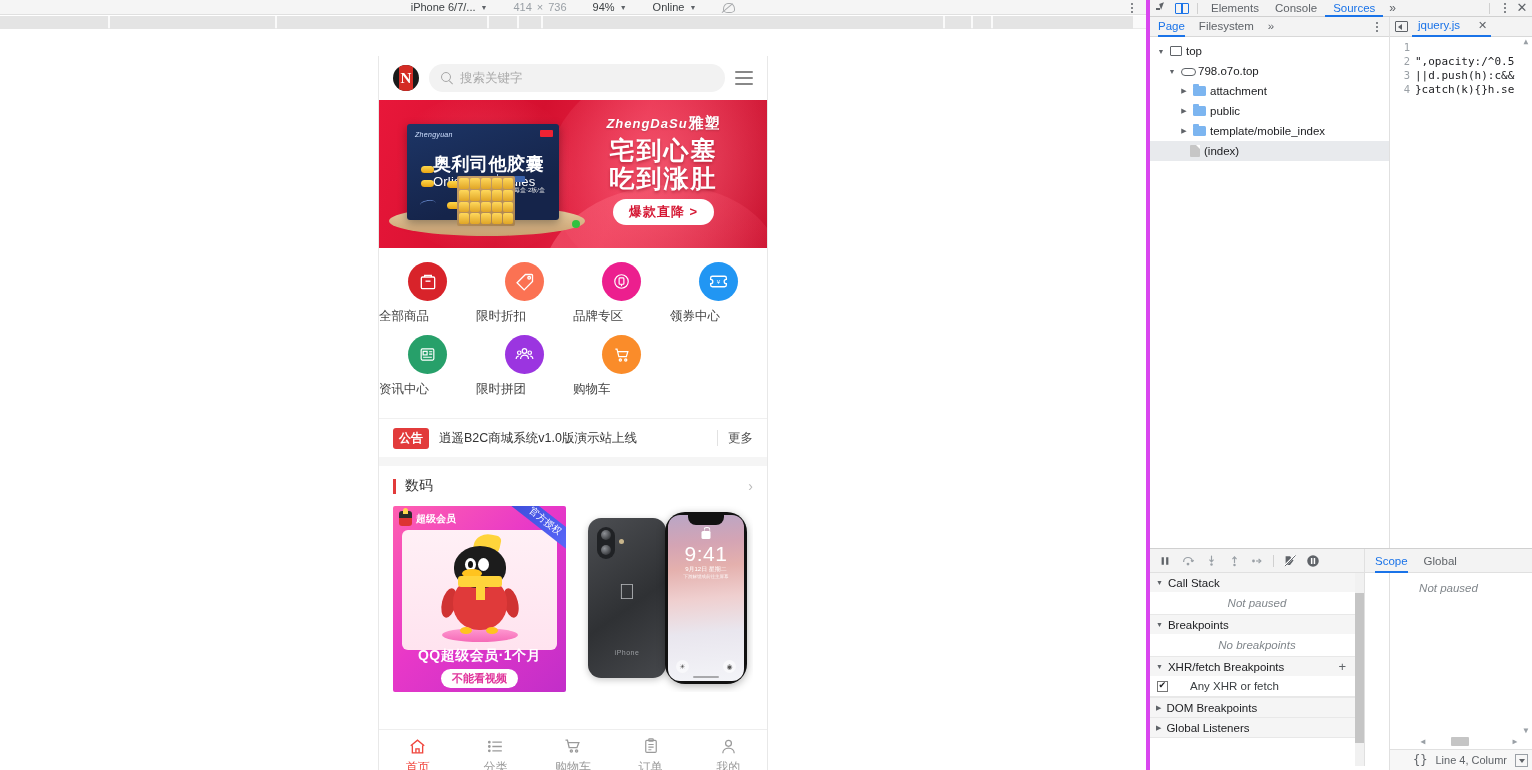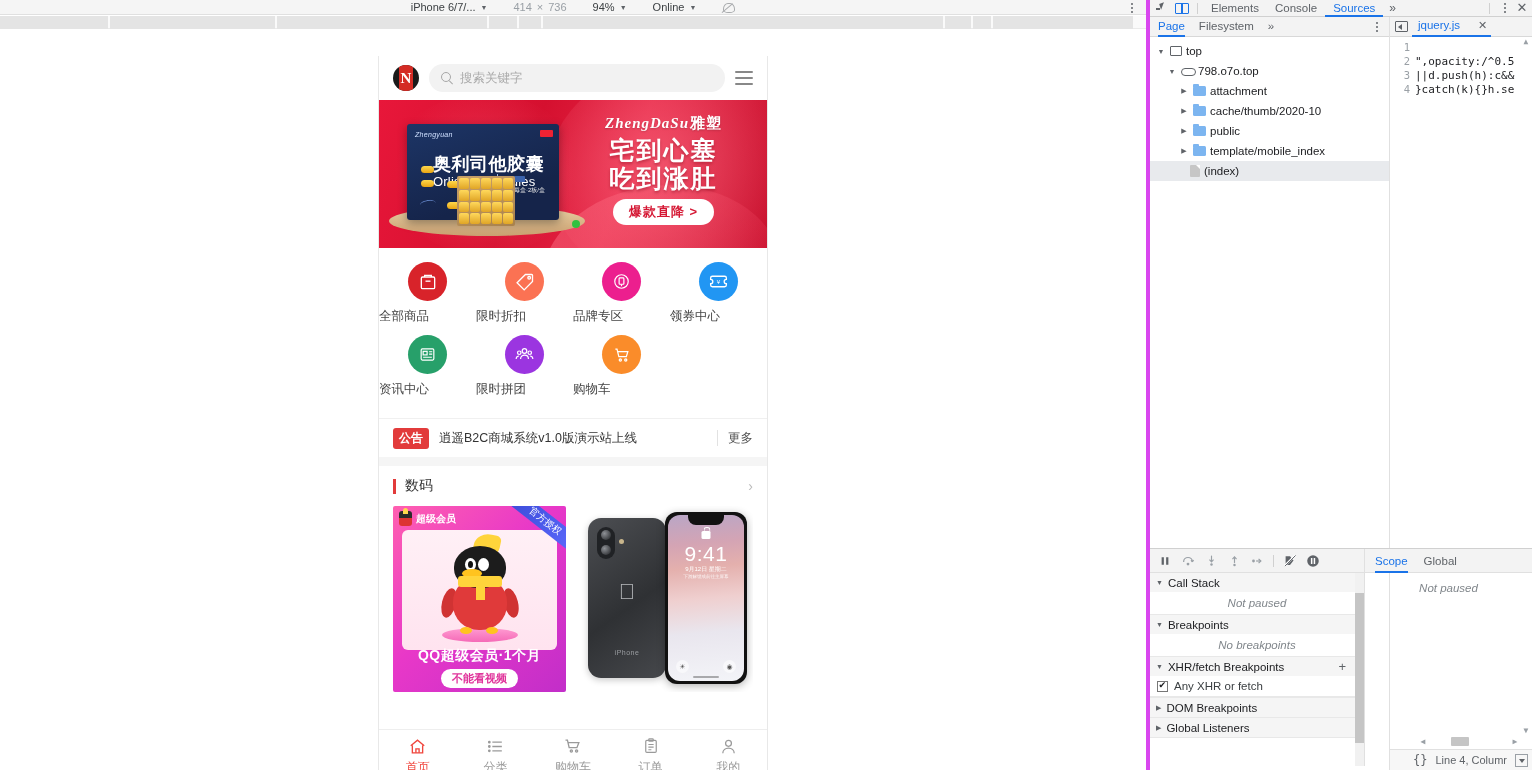--- a/index.html
+++ b/index.html
@@ -133,21 +133,21 @@
   .blister {
     position: absolute; left: 78px; top: 76px; width: 58px; height: 50px;
     background: linear-gradient(160deg,#c8a06a,#a8814c); border-radius: 2px;
     display: grid; grid-template-columns: repeat(5,1fr); grid-template-rows: repeat(4,1fr);
     gap: 1px; padding: 2px;
   }
   .blister i { background: linear-gradient(180deg,#ffd95c,#e0a526); border-radius: 2px; }
   .greendot { position: absolute; left: 193px; bottom: 20px; width: 8px; height: 8px; background: #31c13f; border-radius: 50%; }
   .banner-right { position: absolute; right: 16px; top: 14px; width: 175px; text-align: center; color: #fff; }
   .br-logo { font-size: 15px; font-weight: bold; letter-spacing: 1px; margin-bottom: 4px; text-shadow: 0 1px 2px rgba(0,0,0,.2); }
-  .br-logo em { font-style: italic; font-family: Liberation Serif, serif; font-size: 15px; margin-right: 1px; }
+  .br-logo em { font-style: italic; font-family: Liberation Sans, sans-serif; font-size: 13px; margin-right: 1px; }
   .br-l1, .br-l2 { font-size: 25px; font-weight: bold; line-height: 1.1; letter-spacing: 2px; text-shadow: 0 2px 3px rgba(120,0,20,.4); }
   .br-btn {
     display: inline-block; margin-top: 7px; background: #fff; color: #d51834;
     border-radius: 13px; padding: 4px 16px; font-size: 13px; font-weight: bold; letter-spacing: 1px;
   }
 
   
   .cats { padding: 14px 0 10px; background: #fff; border-bottom: 1px solid #f0f0f0; }
   .cat-row { display: flex; }
   .cat { width: 25%; text-align: left; margin-bottom: 10px; }
@@ -224,21 +224,21 @@
   .iph .cam { position: absolute; left: 9px; top: 9px; width: 18px; height: 32px;
     background: #202225; border-radius: 9px; }
   .iph .cam:before, .iph .cam:after { content:""; position:absolute; left:4px; width:10px; height:10px; border-radius:50%;
     background: radial-gradient(circle at 35% 35%, #8e9196, #1b1d20); }
   .iph .cam:before { top: 3px; } .iph .cam:after { top: 18px; }
   .iph .flash { position: absolute; left: 31px; top: 21px; width: 5px; height: 5px; border-radius: 50%; background: #c9b68c; }
   .iph .apple { position: absolute; left: 50%; top: 62px; transform: translateX(-50%); width: 20px; height: 24px; color: #b9bbbe; font-size: 22px; line-height: 24px; text-align: center; }
   .iph .iphlabel { position: absolute; left: 0; right: 0; bottom: 22px; text-align: center; font-size: 7px; color: #9a9da1; letter-spacing: .5px; }
   .iph .front {
     position: absolute; right: 6px; top: 6px; width: 82px; height: 172px;
-    background: #111; border-radius: 12px; padding: 3px; box-shadow: 0 2px 9px rgba(0,0,0,.3);
+    background: #111; border-radius: 20px; padding: 3px; box-shadow: 0 2px 9px rgba(0,0,0,.3);
   }
   .iph .screen { position: absolute; inset: 3px; border-radius: 12px; overflow: hidden;
     background: linear-gradient(175deg,#b9a6c6 0%,#d4a4b4 18%,#e4b0ad 32%,#efcfcf 50%,#e9e6ee 70%,#f3f4f8 100%); }
   .iph .notch { position: absolute; left: 50%; top: 0; transform: translateX(-50%); width: 36px; height: 10px;
     background: #111; border-radius: 0 0 8px 8px; z-index: 2;}
   .iph .stbar { position: absolute; left: 4px; right: 4px; top: 2px; display: flex; justify-content: space-between;
     font-size: 4px; color: #fff; z-index: 3; }
   .iph .lock { position: absolute; left: 50%; top: 16px; transform: translateX(-50%); width: 9px; height: 8px;
     background: #fff; border-radius: 1.5px; }
   .iph .lock:before { content:""; position:absolute; left:2.2px; top:-4px; width:4.5px; height:5px; border:1.2px solid #fff; border-bottom:none; border-radius:3px 3px 0 0;}
@@ -340,21 +340,21 @@
     display: flex; align-items: center; gap: 9px; padding-left: 8px; }
   .dbgi { width: 14px; height: 14px; color: #5f6368; display: flex; align-items: center; justify-content: center; font-size: 11px; }
   .dbg-sep { width: 1px; height: 12px; background: #d0d0d0; }
   .sect { border-bottom: 1px solid #e8e8e8; }
   .sect-h { height: 19px; display: flex; align-items: center; gap: 5px; padding-left: 6px;
     background: #f5f5f5; font-size: 11.5px; color: #202124; position: relative; }
   .sect-h .tw2 { font-size: 7px; color: #5f6368; }
   .sect-plus { position: absolute; right: 18px; color: #5f6368; font-size: 13px; }
   .sect-b { min-height: 22px; display: flex; align-items: center; justify-content: center;
     font-style: italic; color: #80868b; font-size: 11.5px; }
-  .cbrow { height: 21px; display: flex; align-items: center; gap: 6px; padding-left: 7px; font-size: 11.5px; border-bottom: 1px solid #e8e8e8;}
+  .cbrow { height: 21px; display: flex; align-items: center; gap: 22px; padding-left: 7px; font-size: 11.5px; border-bottom: 1px solid #e8e8e8;}
   .cbox { width: 11px; height: 11px; border: 1px solid #777; background: #fff; position: relative; }
   .cbox:after { content:"✔"; position: absolute; left: 0.5px; top: -2px; font-size: 9px; color: #202124; }
   .dbg-scroll { position: absolute; right: 0; top: 24px; bottom: 0; width: 9px; background: #f1f1f1; }
   .dbg-thumb { position: absolute; top: 20px; left: 0; width: 9px; height: 150px; background: #c5c5c5; }
   .dbg-right { flex: 1; display: flex; flex-direction: column; }
   .sw-tabs { height: 24px; background: #f3f3f3; border-bottom: 1px solid #e0e0e0; display: flex; align-items: center; padding-left: 10px; }
   .sw-tab { font-size: 11.5px; color: #5f6368; margin-right: 16px; height: 24px; line-height: 24px; }
   .sw-tab.active { color: #1a73e8; border-bottom: 2px solid #1a73e8; font-weight: 500; }
   .sw-body { flex: 1; display: flex; justify-content: center; padding-top: 9px;
     font-style: italic; color: #80868b; font-size: 11.5px; }
@@ -730,25 +730,20 @@
           </div>
           <div class="tnode" style="padding-left:17px">
             <span class="tw">▼</span>
             <span class="ico-cloud"></span>
             <span>798.o7o.top</span>
           </div>
           <div class="tnode" style="padding-left:29px">
             <span class="tw">▶</span>
             <span class="ico-folder"></span>
             <span>attachment</span>
-          </div>
-          <div class="tnode" style="padding-left:29px">
-            <span class="tw">▶</span>
-            <span class="ico-folder"></span>
-            <span>cache/thumb/2020-10</span>
           </div>
           <div class="tnode" style="padding-left:29px">
             <span class="tw">▶</span>
             <span class="ico-folder"></span>
             <span>public</span>
           </div>
           <div class="tnode" style="padding-left:29px">
             <span class="tw">▶</span>
             <span class="ico-folder"></span>
             <span>template/mobile_index</span>

